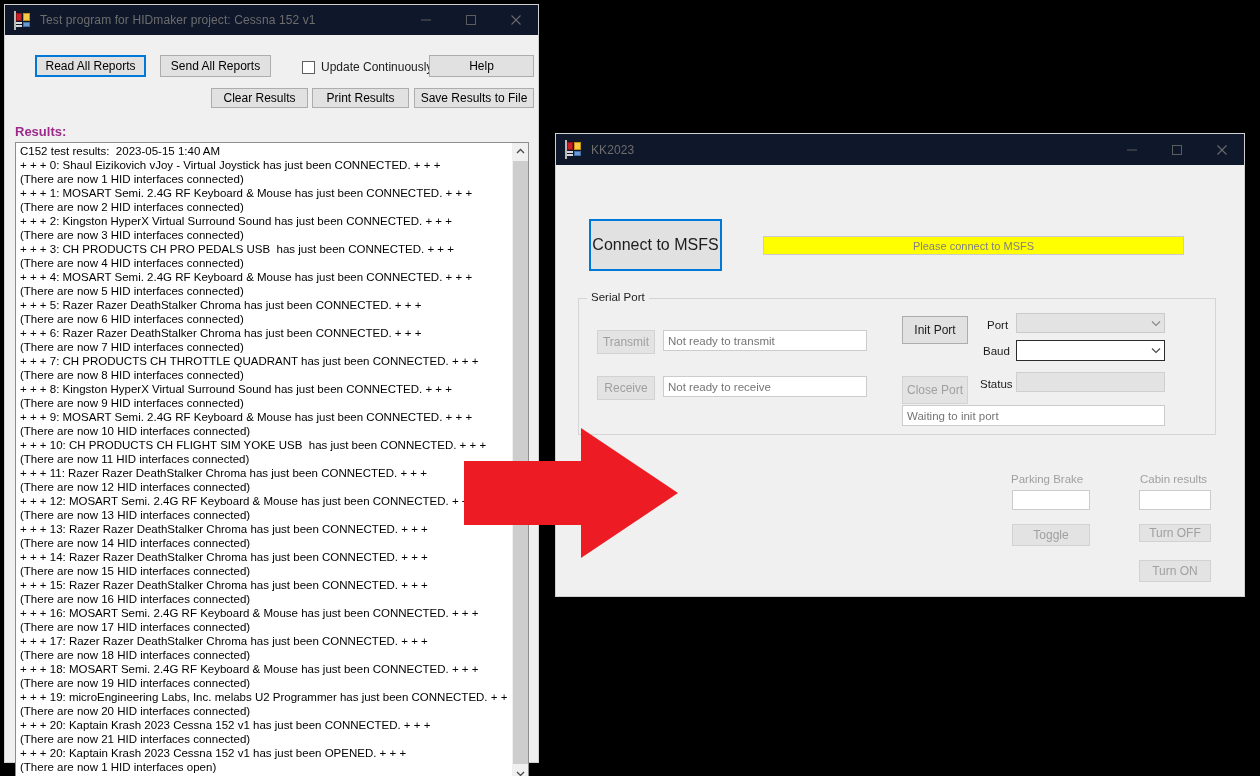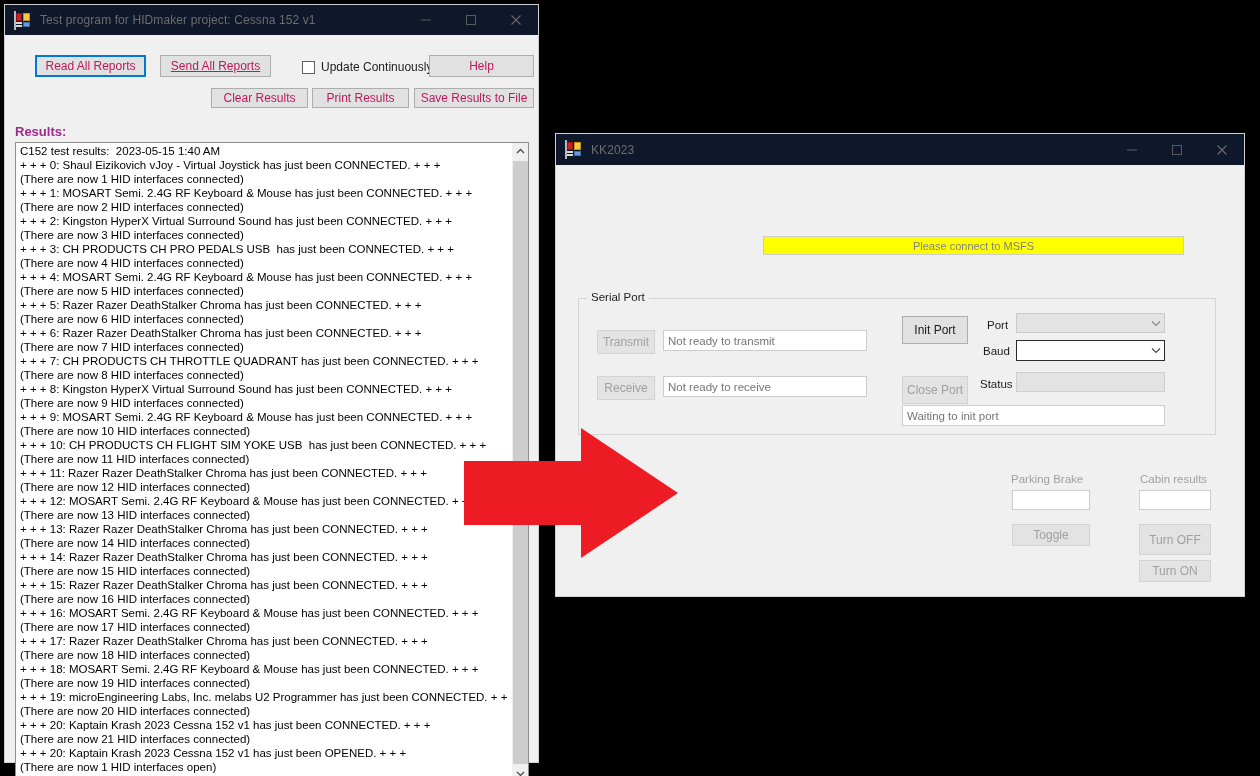--- a/index.html
+++ b/index.html
@@ -69,21 +69,21 @@
     left: 4px; top: 4px; width: 535px; height: 759px;
   }
   #win-hid .titlebar { border-bottom: 1px solid #f0f0f0; }
   .hid-body { position: relative; height: calc(100% - 31px); }
 
   .btn {
     background: #e1e1e1;
     border: 1px solid #adadad;
     font-family: "Liberation Sans", sans-serif;
     font-size: 12px;
-    color: #be185d;
+    color: #000000;
     box-sizing: border-box;
     display: flex;
     align-items: center;
     justify-content: center;
     position: absolute;
     cursor: default;
     padding: 0;
     white-space: nowrap;
   }
   .btn.focused {
@@ -322,21 +322,21 @@
             <line x1="10.5" y1="1.5" x2="1.5" y2="10.5" stroke="#6a6a6a" stroke-width="1.1"></line>
           </svg>
       </span>
     </span>
   </div>
 
   <div class="hid-body">
 
     <div class="btn focused" style="left:30px; top:19px; width:111px; height:22px;">Read All Reports</div>
 
-    <div class="btn" style="left:155px; top:19px; width:111px; height:22px;text-decoration:underline;">Send All Reports</div>
+    <div class="btn" style="left:155px; top:19px; width:111px; height:22px;">Send All Reports</div>
 
     <div class="chk-wrap" style="left:297px; top:24px;">
       <span class="chk-box"></span>
       <span>Update Continuously</span>
     </div>
 
     <div class="btn" style="left:424px; top:19px; width:105px; height:22px;">Help</div>
 
     <div class="results-label">Results:</div>
 
@@ -433,20 +433,21 @@
         <svg width="12" height="12" viewBox="0 0 12 12">
             <line x1="1.5" y1="1.5" x2="10.5" y2="10.5" stroke="#6a6a6a" stroke-width="1.1"></line>
             <line x1="10.5" y1="1.5" x2="1.5" y2="10.5" stroke="#6a6a6a" stroke-width="1.1"></line>
           </svg>
       </span>
     </span>
   </div>
 
   <div class="kk-body">
 
+    <div class="connect-btn">Connect to MSFS</div>
     <div class="status-banner">Please connect to MSFS</div>
 
     <div class="groupbox" id="gb-serial">
       <span class="gb-title">Serial Port</span>
 
       <div class="flat-btn disabled" style="left:18px; top:31px; width:58px; height:24px;">Transmit</div>
       <div class="txtbox" style="left:84px; top:31px; width:204px; height:21px;">Not ready to transmit</div>
 
       <div class="flat-btn disabled" style="left:18px; top:77px; width:58px; height:24px;">Receive</div>
       <div class="txtbox" style="left:84px; top:77px; width:204px; height:21px;">Not ready to receive</div>
@@ -478,21 +479,21 @@
       <div class="txtbox" style="left:323px; top:106px; width:263px; height:21px;">Waiting to init port</div>
     </div>
 
 
     <span class="fieldlabel dim" style="left:455px; top:308px;">Parking Brake</span>
     <div class="txtbox" style="left:456px; top:325px; width:78px; height:20px;"></div>
     <div class="flat-btn disabled" style="left:456px; top:359px; width:78px; height:22px;">Toggle</div>
 
     <span class="fieldlabel dim" style="left:584px; top:308px;">Cabin results</span>
     <div class="txtbox" style="left:583px; top:325px; width:72px; height:20px;"></div>
-    <div class="flat-btn disabled" style="left:583px; top:359px; width:72px; height:31px;">Turn OFF</div>
+    <div class="flat-btn disabled" style="left:583px; top:359px; width:72px; height:18px;">Turn OFF</div>
     <div class="flat-btn disabled" style="left:583px; top:395px; width:72px; height:22px;">Turn ON</div>
 
   </div>
 </div>
 
 <svg id="red-arrow" viewBox="0 0 214 130">
   <polygon points="0,33 117,33 117,0 214,65 117,130 117,97 0,97" fill="#ed1c24"></polygon>
 </svg>
 
 </body></html>

